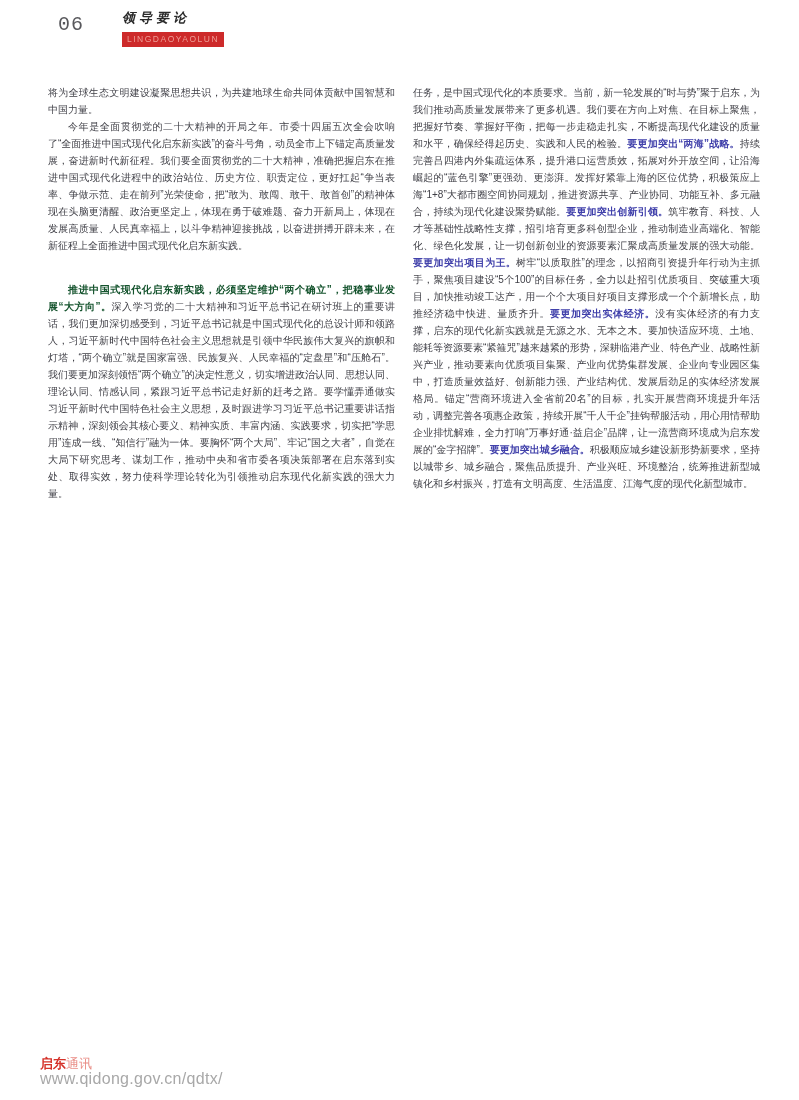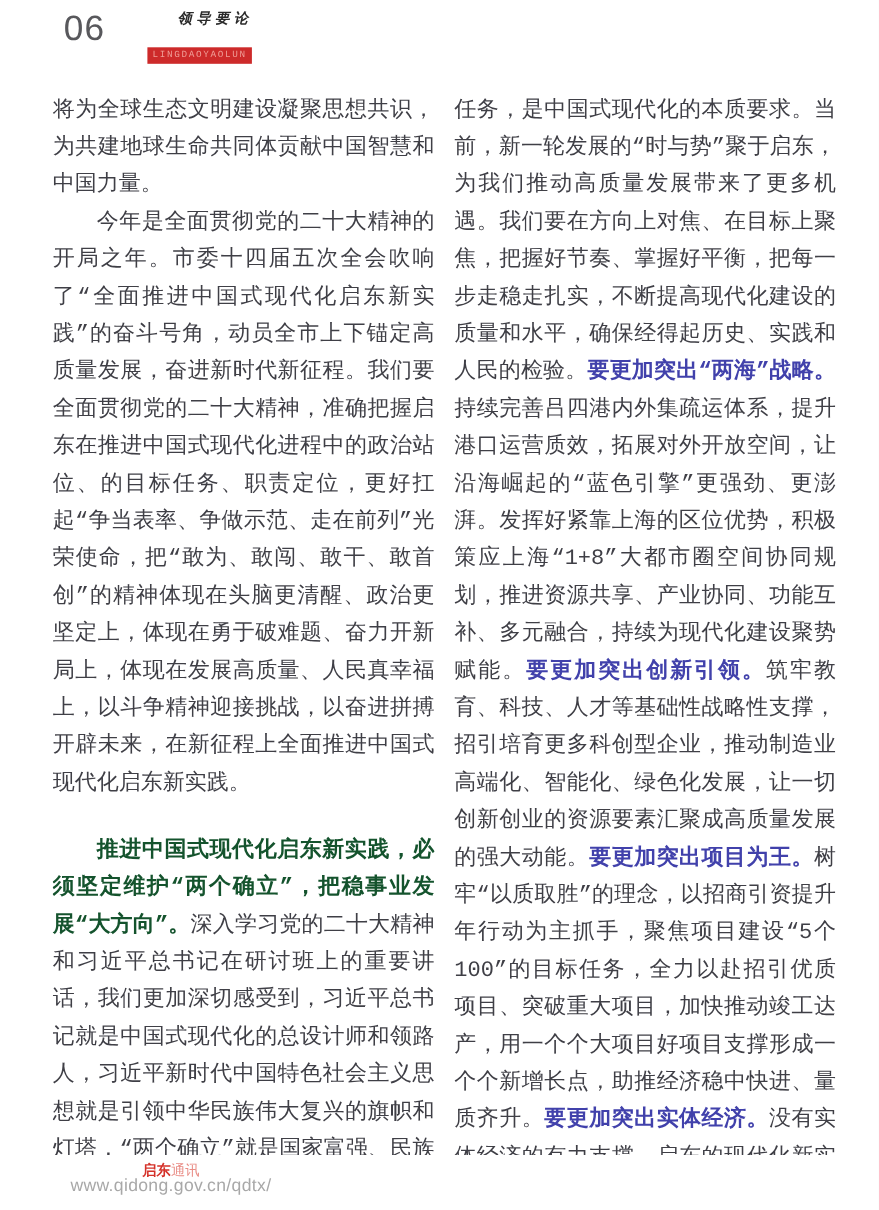--- a/index.html
+++ b/index.html
@@ -8,60 +8,60 @@
     width:799px; height:1100px;
     margin:0 auto;
     background:#ffffff;
     font-family:"Liberation Sans","DejaVu Sans",sans-serif;
     overflow:hidden;
   }
 
   
   .header { position:absolute; top:10px; left:58px; display:flex; align-items:flex-start; }
   .page-number {
-    font-size:32px; color:#58585c; letter-spacing:1px; line-height:30px;
-    font-family:Liberation Sans, sans-serif;
+    font-size:20px; color:#58585c; letter-spacing:1px; line-height:30px;
+    font-family:Liberation Mono, monospace;
   }
-  .section-block { margin-left:38px; display:flex; flex-direction:column; align-items:flex-end; }
+  .section-block { margin-left:38px; display:flex; flex-direction:column; align-items:flex-start; }
   .section-title {
     font-family:"DejaVu Serif","Liberation Serif",serif;
     font-style:italic; font-weight:bold;
     font-size:13px; color:#2a2a2a; letter-spacing:4px; line-height:16px;
   }
   .section-banner {
-    margin-top:17px;
+    margin-top:6px;
     background:#cd2a2a; color:#ef9d96;
     font-size:8.5px; letter-spacing:1.5px; line-height:13px;
     padding:1px 5px;
-    font-family:Liberation Mono, monospace;
+    font-family:Liberation Sans, sans-serif;
   }
 
   
   .content {
     position:absolute; top:84px; left:48px;
     width:712px; height:966px;
     display:flex; gap:18px;
   }
   .col { flex:1 1 0; overflow:hidden; height:100%; }
   .para {
     margin:0;
-    font-size:20px;
-    line-height:34px;
+    font-size:10px;
+    line-height:17px;
     text-align:justify;
     text-justify:inter-ideograph;
     color:#3f3f46;
-    font-family:Liberation Mono, monospace;
+    font-family:Liberation Sans, sans-serif;
   }
   .para.indent { text-indent:2em; }
   .para.gap { margin-top:27px; }
   .run-red  { color:#14532d; font-weight:bold; }
   .run-blue { color:#4141ab; font-weight:bold; }
 
   
-  .footer { position:absolute; left:64px; top:1056px;text-align:center; }
+  .footer { position:absolute; left:40px; top:1056px; }
   .footer-brand { font-size:13px; line-height:16px; }
   .footer-brand .brand-bold  { color:#d5322a; font-weight:bold; }
   .footer-brand .brand-light { color:#e98d86; }
   .footer-url { font-size:16px; color:#a8a8a8; line-height:14px; letter-spacing:0.3px; }
 </style>
 </head>
 <body>
 
 <div class="page">
 
@@ -69,21 +69,21 @@
     <div class="page-number">06</div>
     <div class="section-block">
       <div class="section-title">领导要论</div>
       <div class="section-banner">LINGDAOYAOLUN</div>
     </div>
   </div>
 
   <div class="content">
     <div class="col">
         <p class="para"><span class="run-normal">将为全球生态文明建设凝聚思想共识，为共建地球生命共同体贡献中国智慧和中国力量。</span></p>
-        <p class="para indent"><span class="run-normal">今年是全面贯彻党的二十大精神的开局之年。市委十四届五次全会吹响了“全面推进中国式现代化启东新实践”的奋斗号角，动员全市上下锚定高质量发展，奋进新时代新征程。我们要全面贯彻党的二十大精神，准确把握启东在推进中国式现代化进程中的政治站位、的目标任务、职责定位，更好扛起“争当表率、争做示范、走在前列”光荣使命，把“敢为、敢闯、敢干、敢首创”的精神体现在头脑更清醒、政治更坚定上，体现在勇于破难题、奋力开新局上，体现在发展高质量、人民真幸福上，以斗争精神迎接挑战，以奋进拼搏开辟未来，在新征程上全面推进中国式现代化启东新实践。</span></p>
+        <p class="para indent"><span class="run-normal">今年是全面贯彻党的二十大精神的开局之年。市委十四届五次全会吹响了“全面推进中国式现代化启东新实践”的奋斗号角，动员全市上下锚定高质量发展，奋进新时代新征程。我们要全面贯彻党的二十大精神，准确把握启东在推进中国式现代化进程中的政治站位、历史方位、职责定位，更好扛起“争当表率、争做示范、走在前列”光荣使命，把“敢为、敢闯、敢干、敢首创”的精神体现在头脑更清醒、政治更坚定上，体现在勇于破难题、奋力开新局上，体现在发展高质量、人民真幸福上，以斗争精神迎接挑战，以奋进拼搏开辟未来，在新征程上全面推进中国式现代化启东新实践。</span></p>
         <p class="para indent gap"><span class="run-red">推进中国式现代化启东新实践，必须坚定维护“两个确立”，把稳事业发展“大方向”。</span><span class="run-normal">深入学习党的二十大精神和习近平总书记在研讨班上的重要讲话，我们更加深切感受到，习近平总书记就是中国式现代化的总设计师和领路人，习近平新时代中国特色社会主义思想就是引领中华民族伟大复兴的旗帜和灯塔，“两个确立”就是国家富强、民族复兴、人民幸福的“定盘星”和“压舱石”。我们要更加深刻领悟“两个确立”的决定性意义，切实增进政治认同、思想认同、理论认同、情感认同，紧跟习近平总书记走好新的赶考之路。要学懂弄通做实习近平新时代中国特色社会主义思想，及时跟进学习习近平总书记重要讲话指示精神，深刻领会其核心要义、精神实质、丰富内涵、实践要求，切实把“学思用”连成一线、“知信行”融为一体。要胸怀“两个大局”、牢记“国之大者”，自觉在大局下研究思考、谋划工作，推动中央和省市委各项决策部署在启东落到实处、取得实效，努力使科学理论转化为引领推动启东现代化新实践的强大力量。</span></p>
         <p class="para indent gap"></p>
       </div>
     <div class="col">
         <p class="para"><span class="run-normal">任务，是中国式现代化的本质要求。当前，新一轮发展的“时与势”聚于启东，为我们推动高质量发展带来了更多机遇。我们要在方向上对焦、在目标上聚焦，把握好节奏、掌握好平衡，把每一步走稳走扎实，不断提高现代化建设的质量和水平，确保经得起历史、实践和人民的检验。</span><span class="run-blue">要更加突出“两海”战略。</span><span class="run-normal">持续完善吕四港内外集疏运体系，提升港口运营质效，拓展对外开放空间，让沿海崛起的“蓝色引擎”更强劲、更澎湃。发挥好紧靠上海的区位优势，积极策应上海“1+8”大都市圈空间协同规划，推进资源共享、产业协同、功能互补、多元融合，持续为现代化建设聚势赋能。</span><span class="run-blue">要更加突出创新引领。</span><span class="run-normal">筑牢教育、科技、人才等基础性战略性支撑，招引培育更多科创型企业，推动制造业高端化、智能化、绿色化发展，让一切创新创业的资源要素汇聚成高质量发展的强大动能。</span><span class="run-blue">要更加突出项目为王。</span><span class="run-normal">树牢“以质取胜”的理念，以招商引资提升年行动为主抓手，聚焦项目建设“5个100”的目标任务，全力以赴招引优质项目、突破重大项目，加快推动竣工达产，用一个个大项目好项目支撑形成一个个新增长点，助推经济稳中快进、量质齐升。</span><span class="run-blue">要更加突出实体经济。</span><span class="run-normal">没有实体经济的有力支撑，启东的现代化新实践就是无源之水、无本之木。要加快适应环境、土地、能耗等资源要素“紧箍咒”越来越紧的形势，深耕临港产业、特色产业、战略性新兴产业，推动要素向优质项目集聚、产业向优势集群发展、企业向专业园区集中，打造质量效益好、创新能力强、产业结构优、发展后劲足的实体经济发展格局。锚定“营商环境进入全省前20名”的目标，扎实开展营商环境提升年活动，调整完善各项惠企政策，持续开展“千人千企”挂钩帮服活动，用心用情帮助企业排忧解难，全力打响“万事好通·益启企”品牌，让一流营商环境成为启东发展的“金字招牌”。</span><span class="run-blue">要更加突出城乡融合。</span><span class="run-normal">积极顺应城乡建设新形势新要求，坚持以城带乡、城乡融合，聚焦品质提升、产业兴旺、环境整治，统筹推进新型城镇化和乡村振兴，打造有文明高度、生活温度、江海气度的现代化新型城市。</span></p>
       </div>
   </div>
 
   <div class="footer">
     <div class="footer-brand">

